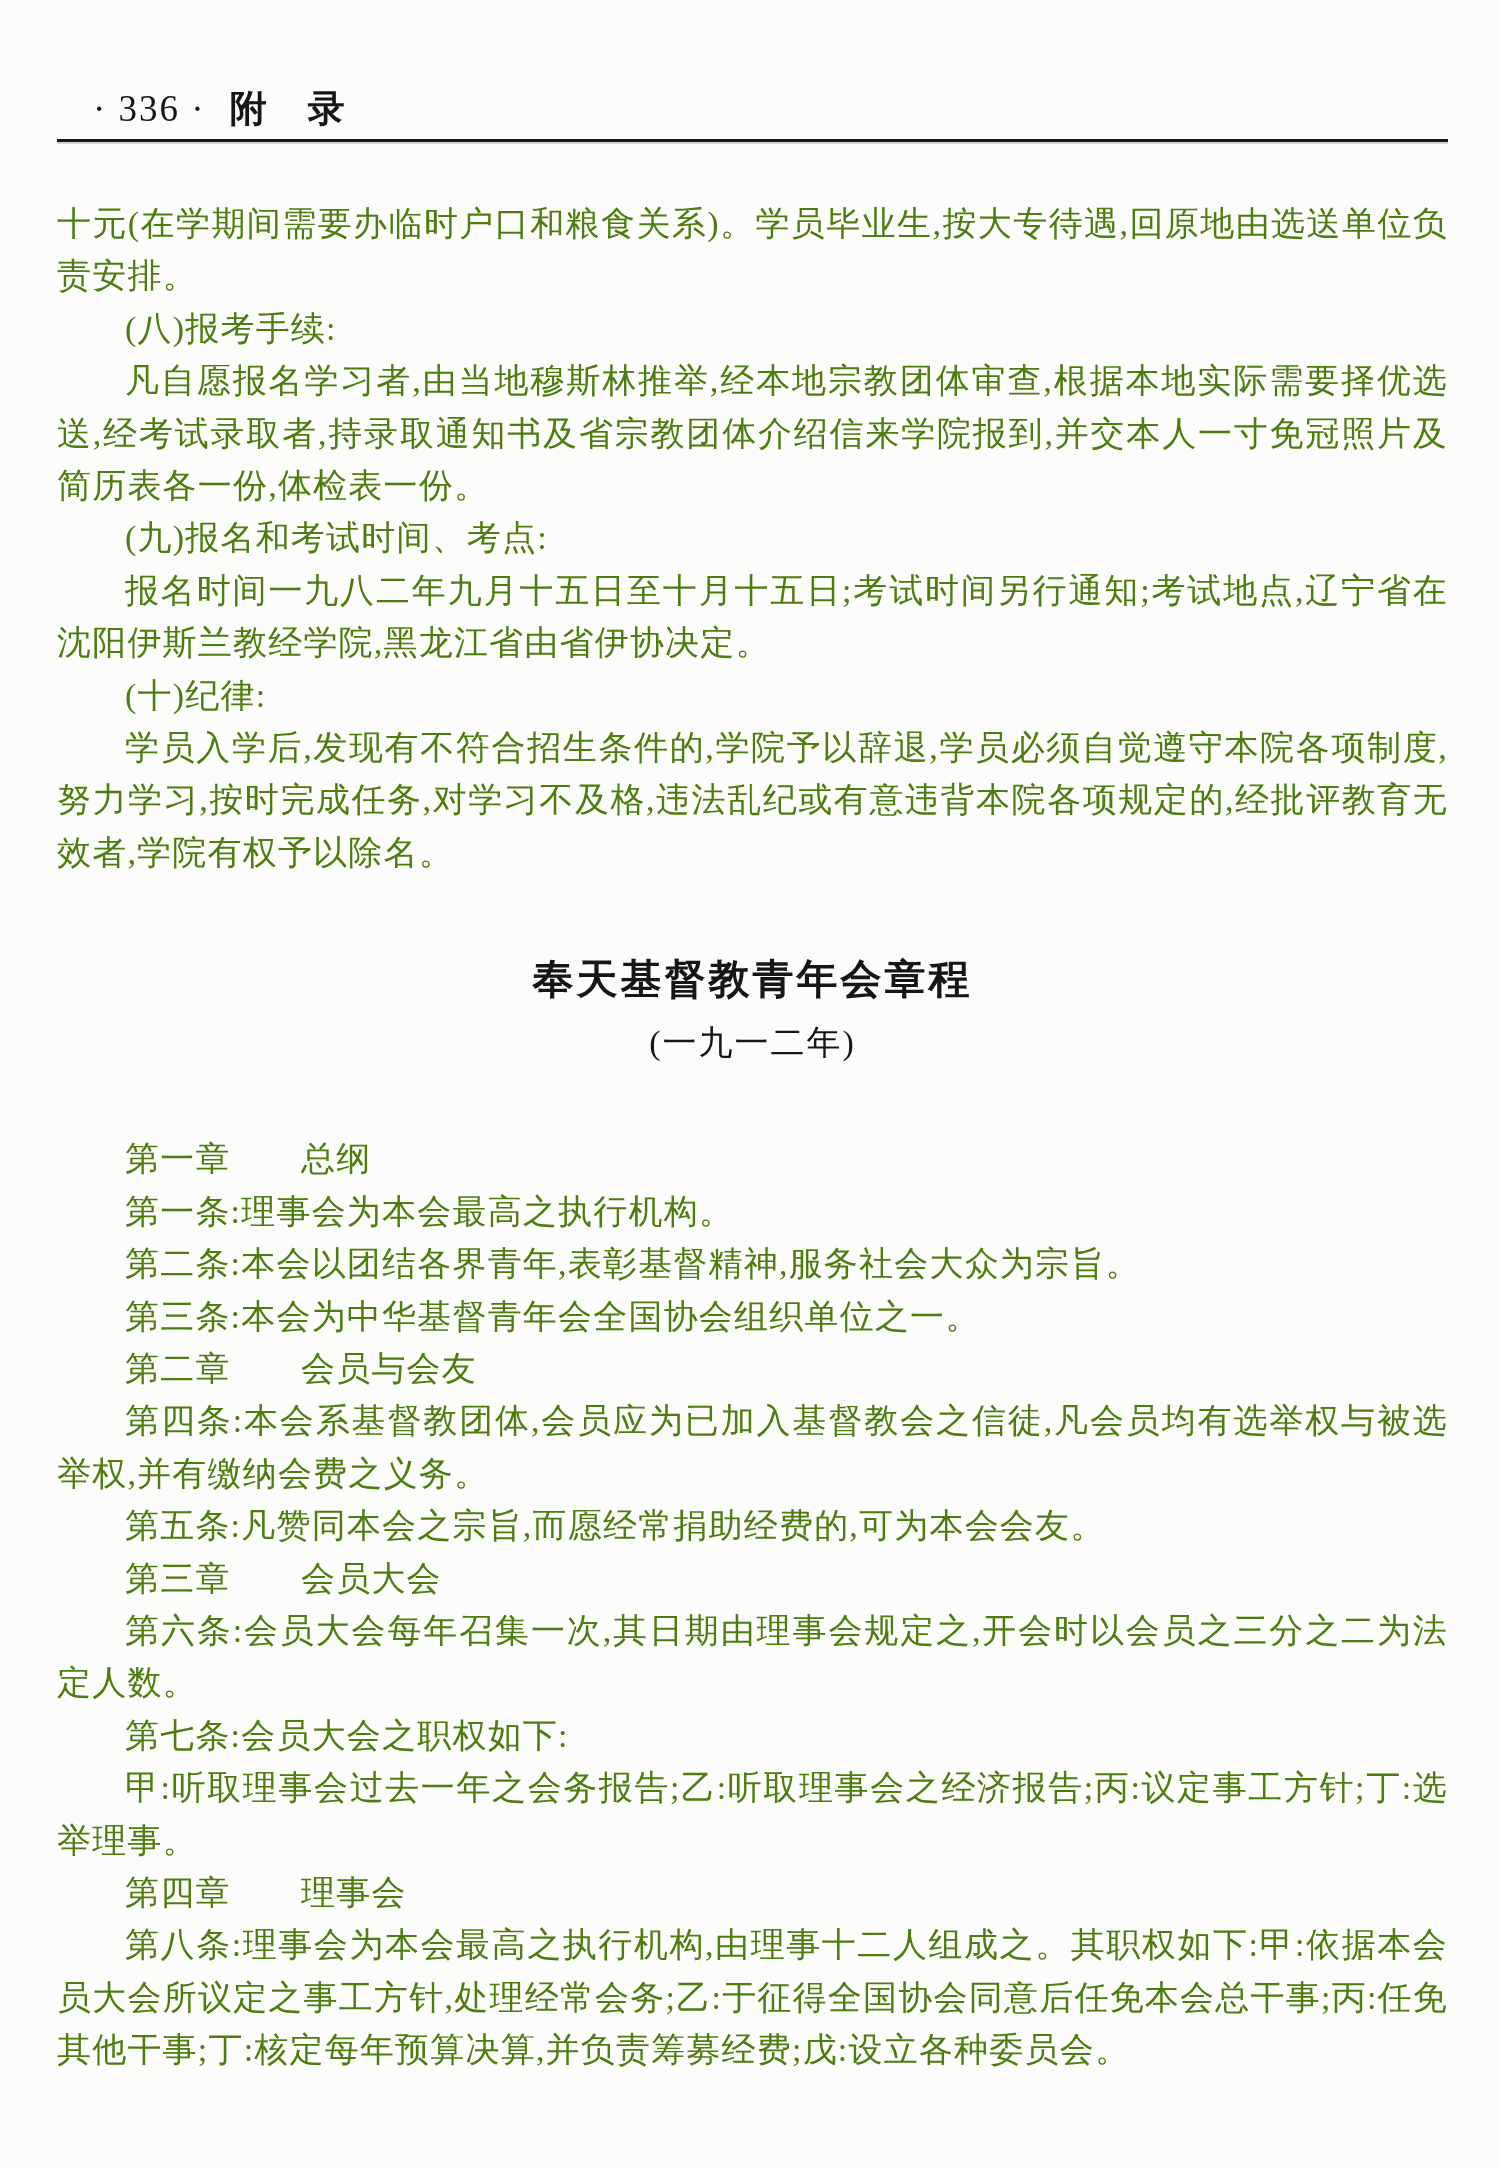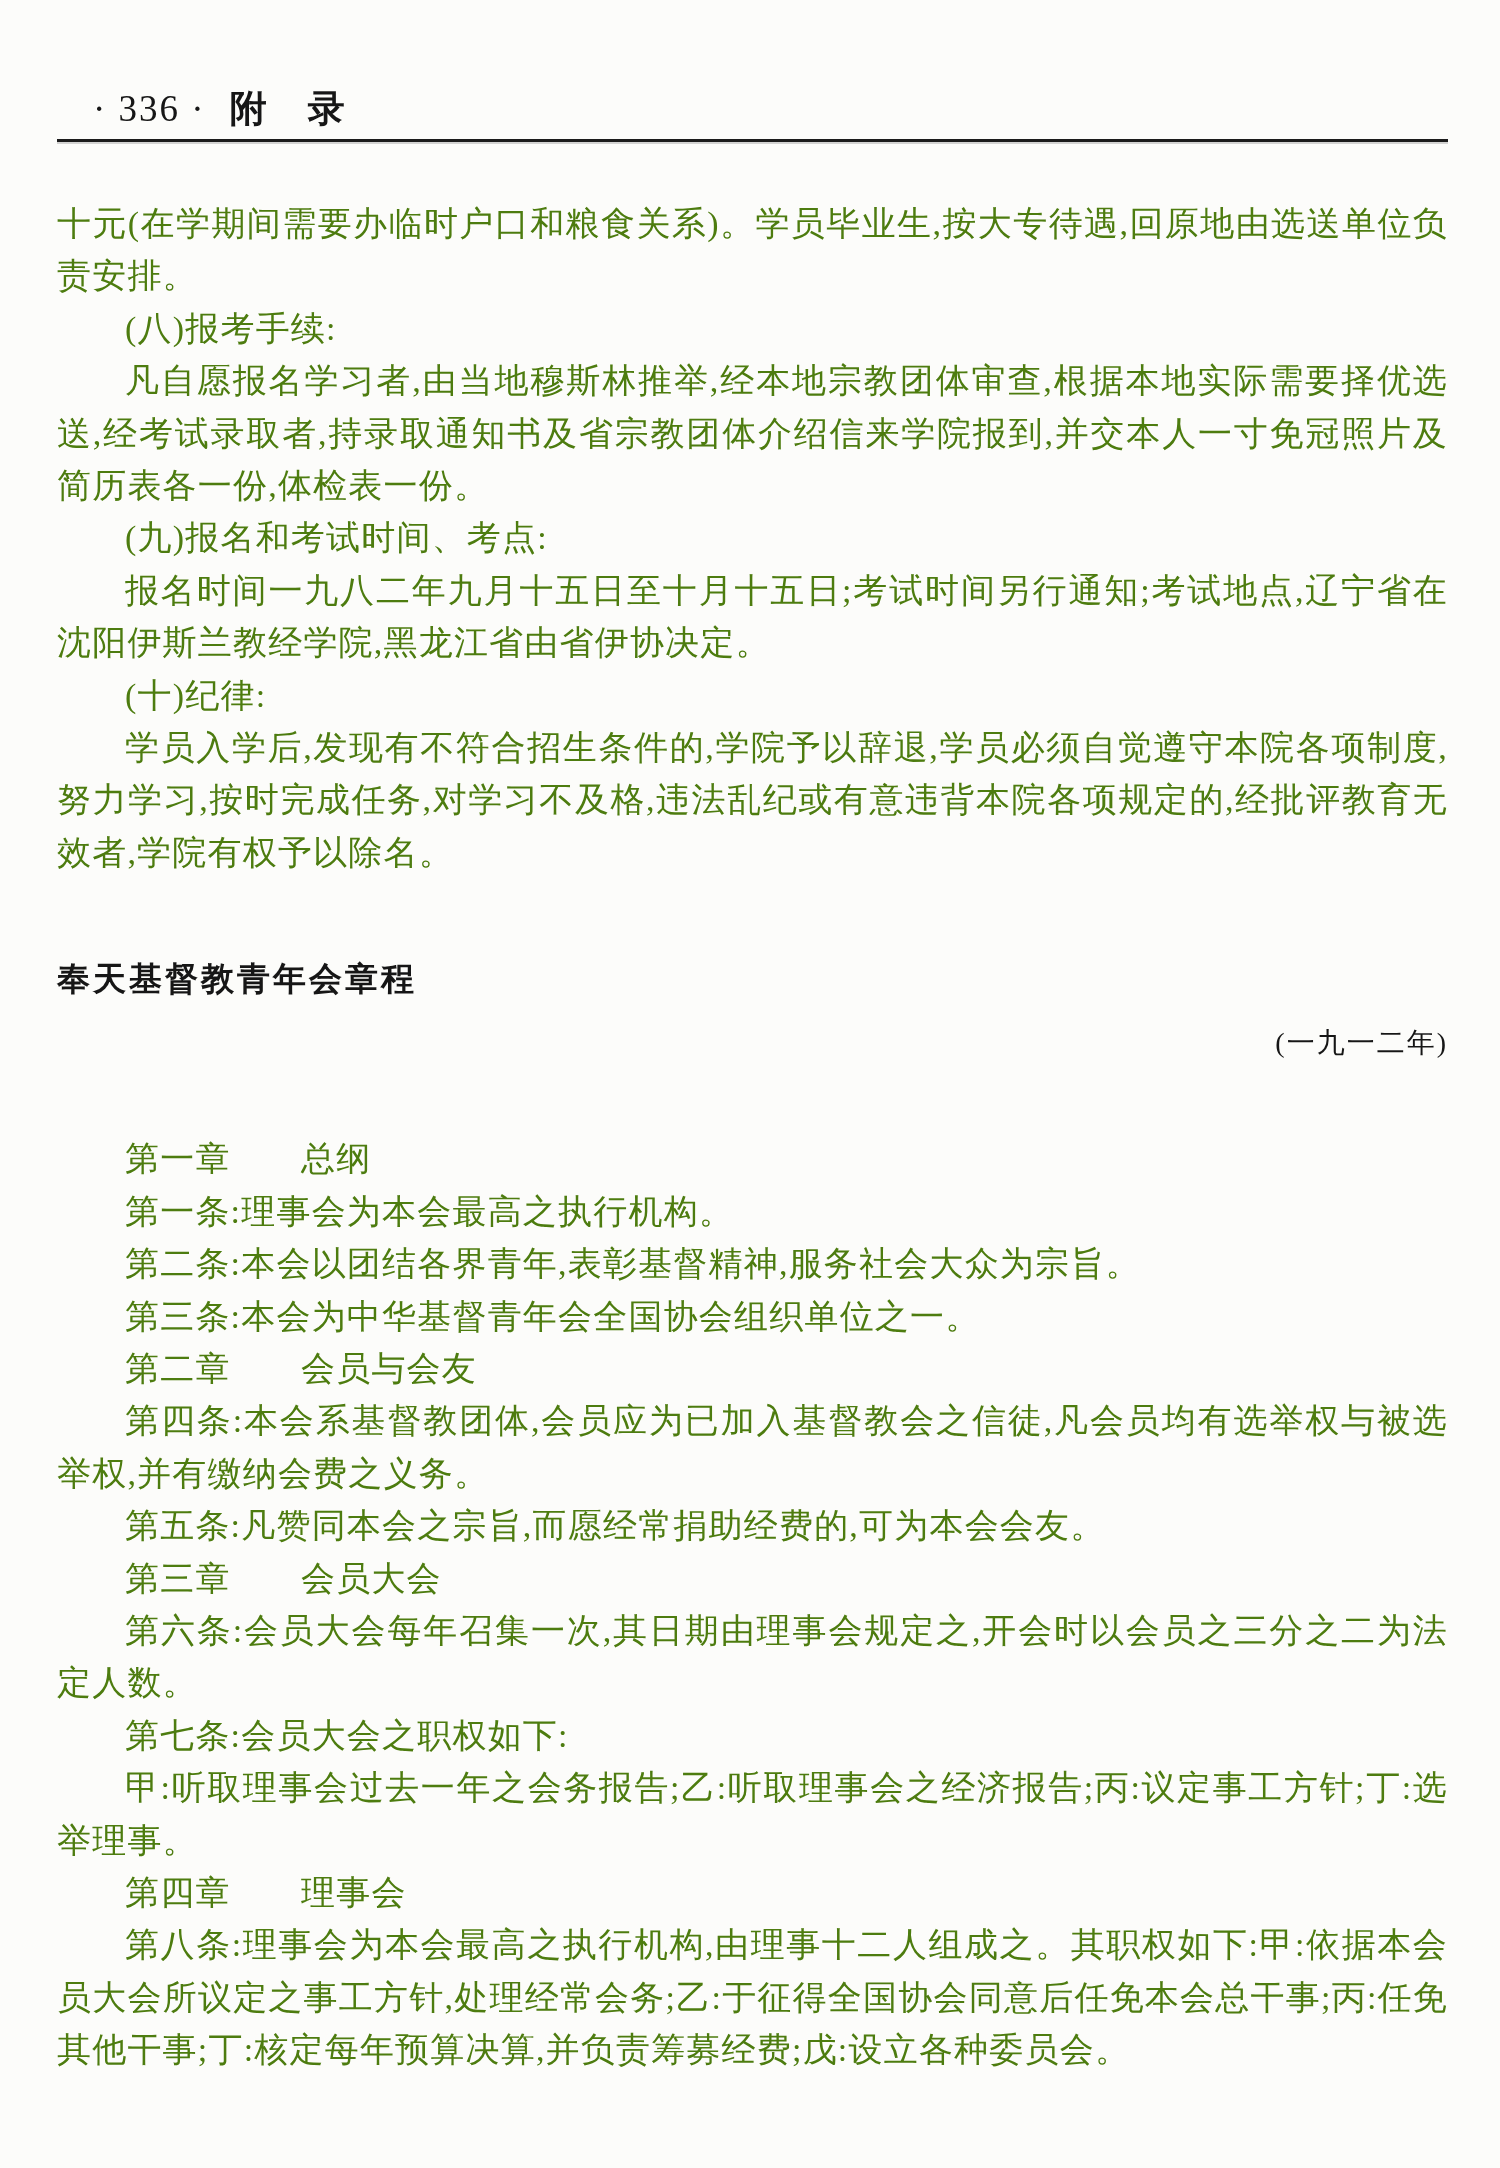--- a/index.html
+++ b/index.html
@@ -57,30 +57,31 @@
   }
   .indent {
     text-indent: 2em;
   }
   
   .charter {
     margin-top: 76px;
   }
   .charter-title {
     margin: 0;
-    font-size: 33px;
+    font-size: 41px;
     line-height: 48px;
     font-weight: bold;
+    text-align: center;
     letter-spacing: 3px;
   }
   .charter-year {
     margin: 14px 0 0 0;
-    font-size: 28px;
+    font-size: 34px;
     line-height: 52px;
-    text-align: right;
+    text-align: center;
     letter-spacing: 2px;
   }
   .articles {
     margin-top: 64px;
   }
 </style>
 </head>
 <body>
 
 <div class="page">

